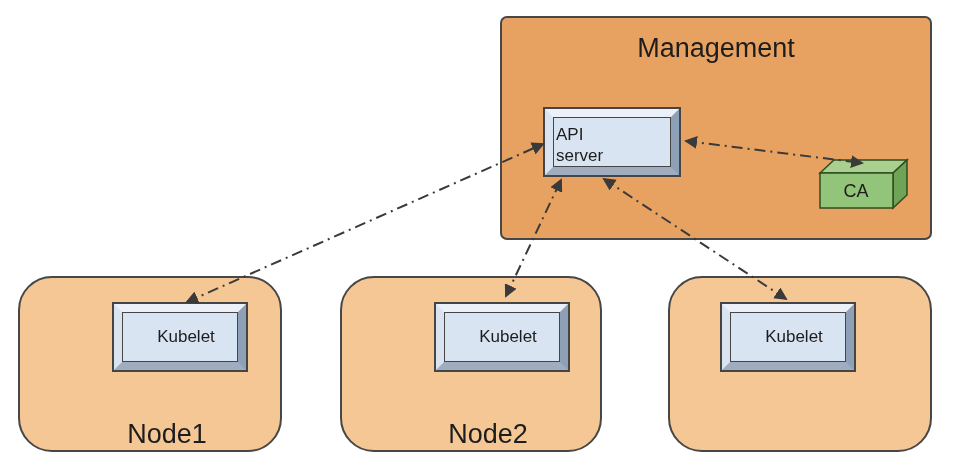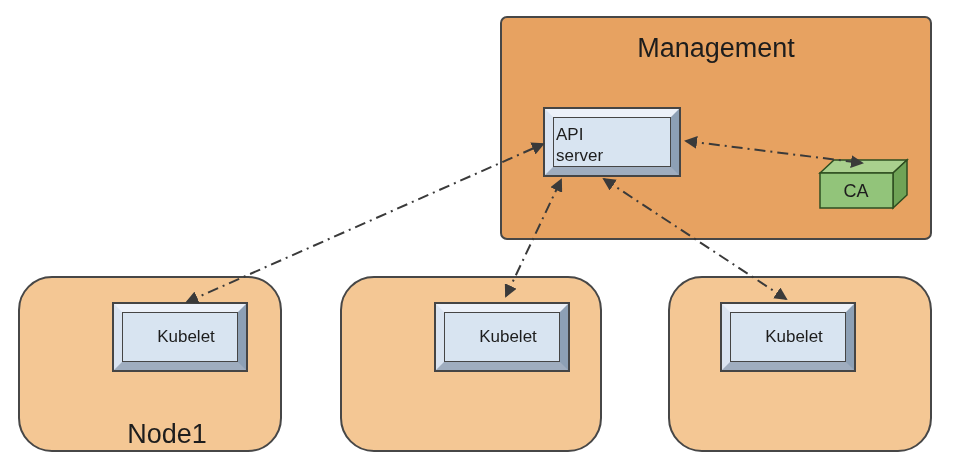--- a/index.html
+++ b/index.html
@@ -91,20 +91,21 @@
     <div class="node-label">Node1</div>
   </div>
 
   <div class="node node2">
     <div class="box3d kub-box">
       <div class="bevel"></div>
       <div class="face">
         <span>Kubelet</span>
       </div>
     </div>
+    <div class="node-label">Node2</div>
   </div>
 
   <div class="node node3">
     <div class="box3d kub-box">
       <div class="bevel"></div>
       <div class="face">
         <span>Kubelet</span>
       </div>
     </div>
   </div>

